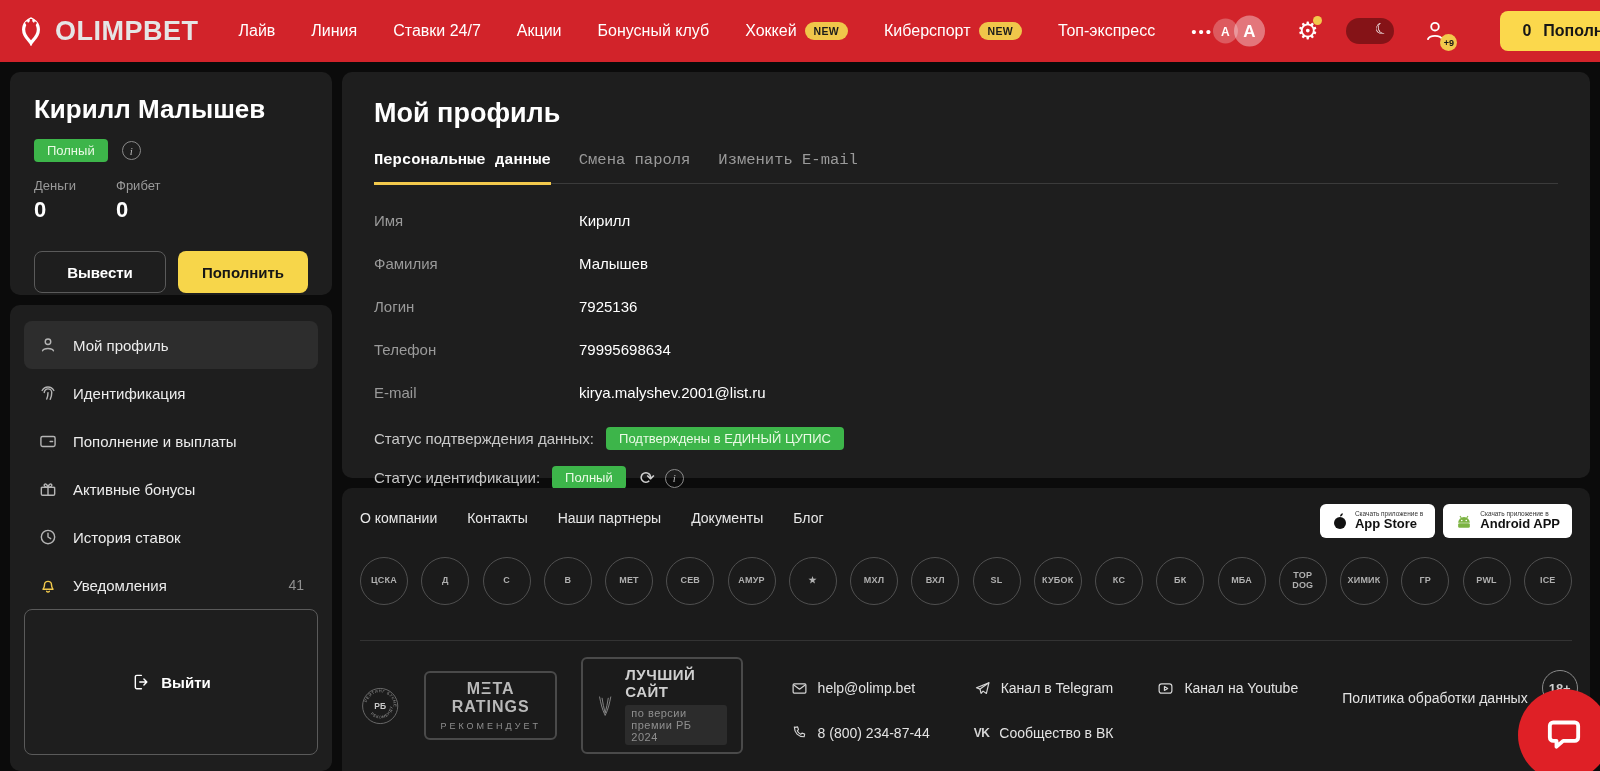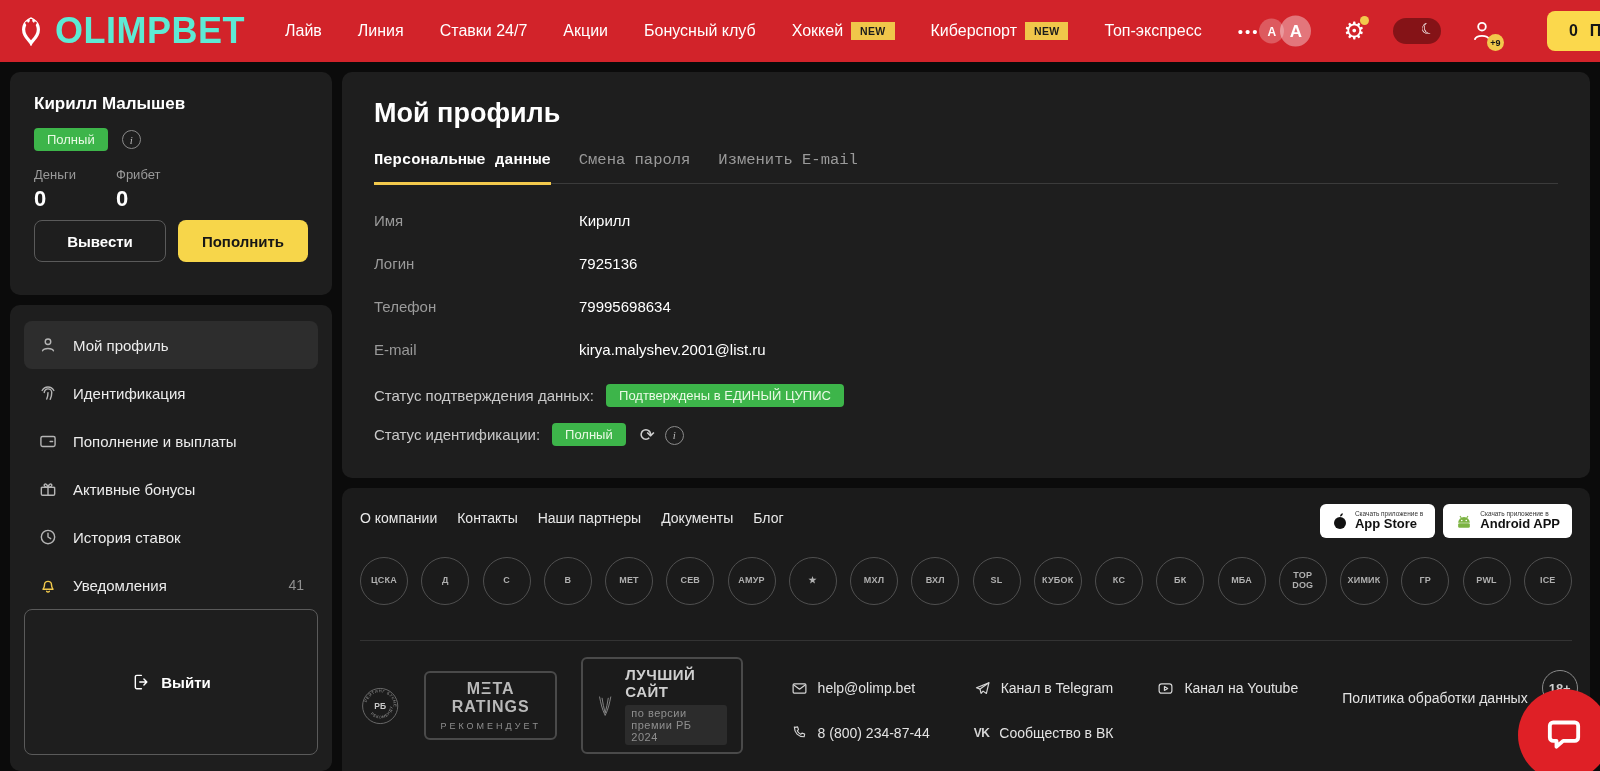--- a/index.html
+++ b/index.html
@@ -9,24 +9,24 @@
     background:#0b0b0b;
     font-family:"Liberation Sans", sans-serif;
     color:#fff;
   }
   
   .navbar {
     position:absolute; top:0; left:0; right:0; height:62px;
     background:#d2232a; display:flex; align-items:center; padding:0 16px;
   }
   .brand { display:flex; align-items:center; gap:9px; margin-right:40px; cursor:pointer; }
-  .brand-text { font-size:36px; font-weight:800; letter-spacing:.5px; color:#5eead4; }
+  .brand-text { font-size:27px; font-weight:800; letter-spacing:.5px; color:#e5e5e5; }
   .nav-items { display:flex; align-items:center; gap:36px; }
   .nav-item { display:flex; align-items:center; gap:8px; font-size:16px; color:#fff; cursor:pointer; white-space:nowrap; }
-  .new-pill { background:#f0c64a; color:#1c1c1c; font-size:10.5px; font-weight:700; padding:3px 9px; border-radius:0; letter-spacing:.3px; }
+  .new-pill { background:#f0c64a; color:#1c1c1c; font-size:10.5px; font-weight:700; padding:3px 9px; border-radius:9px; letter-spacing:.3px; }
   .nav-more { font-size:15px; letter-spacing:2px; margin-left:36px; cursor:pointer; color:#fff; }
   .nav-controls { margin-left:auto; display:flex; align-items:center; gap:28px; }
   .aa-ctl { position:relative; width:56px; height:30px; cursor:pointer; }
   .aa-ctl .c1,.aa-ctl .c2 { position:absolute; top:50%; transform:translateY(-50%); border-radius:50%;
       display:flex; align-items:center; justify-content:center; color:#fff; }
   .aa-ctl .c1 { left:0; width:25px; height:25px; background:rgba(255,255,255,.25); font-size:12px; font-weight:700;}
   .aa-ctl .c2 { left:21px; width:31px; height:31px; background:rgba(255,255,255,.38); font-size:17px; font-weight:700;}
   .gear-wrap { position:relative; cursor:pointer; }
   .gear { font-size:24px; color:#fff; line-height:1; }
   .gear-dot { position:absolute; top:-3px; right:-4px; width:9px; height:9px; border-radius:50%; background:#f2c94c; }
@@ -39,29 +39,29 @@
   .deposit-btn { margin-left:24px; height:40px; background:#fbd84c; border:none; border-radius:8px;
       padding:0 22px; font-size:16px; font-weight:600; color:#161616; display:flex; align-items:center; gap:12px;
       cursor:pointer; font-family:inherit; }
   
   .content { position:absolute; top:72px; left:10px; right:10px; bottom:0; display:flex; gap:10px; }
   .card { background:#1e1e1e; border-radius:10px; }
   .left-col { width:322px; display:flex; flex-direction:column; gap:10px; }
   .main-col { flex:1; display:flex; flex-direction:column; gap:10px; min-width:0; }
   
   .profile-summary { height:223px; padding:22px 24px; }
-  .user-name { font-size:17px; font-weight:700; }
+  .user-name { font-size:26px; font-weight:700; }
   .badge-row { margin-top:14px; display:flex; align-items:center; gap:14px; }
   .green-badge { background:#3db54a; color:#eafae5; font-size:13px; padding:4px 13px; border-radius:4px; }
   .info-icon { width:19px; height:19px; border:1.5px solid #8a8a8a; border-radius:50%; color:#b9b9b9;
       display:inline-flex; align-items:center; justify-content:center; font-size:11px; font-family:"Liberation Serif",serif; font-style:italic; cursor:pointer; }
   .balances { margin-top:16px; display:flex; gap:40px; }
   .bal-label { font-size:13px; color:#9a9a9a; }
   .bal-value { font-size:22px; font-weight:700; margin-top:4px; }
-  .btn-row { margin-top:8px; display:flex; gap:12px; }
+  .btn-row { margin-top:28px; display:flex; gap:12px; }
   .btn { flex:1; height:42px; border-radius:8px; font-size:15px; font-weight:600; cursor:pointer;
       display:flex; align-items:center; justify-content:center; gap:10px; font-family:inherit; }
   .btn-ghost { background:transparent; border:1px solid #5a5a5a; color:#fff; }
   .btn-yellow { background:#f7d64a; border:none; color:#161616; }
   
   .menu-card { flex:1; padding:16px 14px; display:flex; flex-direction:column; }
   .menu-item { height:48px; border-radius:8px; display:flex; align-items:center; gap:15px; padding:0 14px;
       font-size:15px; color:#ececec; cursor:pointer; }
   .menu-item.active { background:#2d2d2d; }
   .menu-item .mi { color:#b5b5b5; display:flex; }
@@ -76,21 +76,21 @@
   .tab.active { color:#fff; border-bottom-color:#f2c94c; font-weight:600; }
   .fields { margin-top:28px; }
   .field-row { display:flex; margin-bottom:26px; font-size:15px; }
   .field-label { width:205px; color:#9a9a9a; }
   .field-value { color:#fff; font-weight:500; }
   .status-row { display:flex; align-items:center; margin-bottom:16px; font-size:15px; color:#c9c9c9; }
   .status-row .green-badge { margin-left:12px; font-size:13px; }
   .mini-ic { margin-left:14px; color:#cfcfcf; font-size:18px; cursor:pointer; line-height:1; }
   
   .footer-card { flex:1; background:#1b1b1b; border-radius:10px; padding:22px 18px 0 18px; position:relative; }
-  .footer-links { display:flex; gap:20px; font-size:14px; color:#e8e8e8; }
+  .footer-links { display:flex; gap:30px; font-size:14px; color:#e8e8e8; }
   .footer-link { cursor:pointer; }
   .app-btns { position:absolute; top:16px; right:18px; display:flex; gap:8px; }
   .app-btn { background:#fff; border:none; border-radius:6px; height:34px; padding:3px 12px;
       display:flex; align-items:center; gap:7px; cursor:pointer; color:#111; font-family:inherit; }
   .app-txt { text-align:left; line-height:1.1; }
   .app-small { font-size:6.5px; color:#333; }
   .app-big { font-size:13px; font-weight:700; }
   .partners { margin-top:26px; display:flex; justify-content:space-between; align-items:center; height:58px; }
   .partner { width:48px; height:48px; border:1.5px solid #4f4f4f; border-radius:50%;
       display:flex; align-items:center; justify-content:center; text-align:center;
@@ -285,20 +285,24 @@
         <span class="tab active">Персональные данные</span>
         <span class="tab">Смена пароля</span>
         <span class="tab">Изменить E-mail</span>
       </div>
       <div class="fields">
         <div class="field-row">
           <span class="field-label">Имя</span>
             <span class="field-value">Кирилл</span>
         </div>
         <div class="field-row">
+          <span class="field-label">Фамилия</span>
+            <span class="field-value">Малышев</span>
+        </div>
+        <div class="field-row">
           <span class="field-label">Логин</span>
             <span class="field-value">7925136</span>
         </div>
         <div class="field-row">
           <span class="field-label">Телефон</span>
             <span class="field-value">79995698634</span>
         </div>
         <div class="field-row">
           <span class="field-label">E-mail</span>
             <span class="field-value">kirya.malyshev.2001@list.ru</span>

